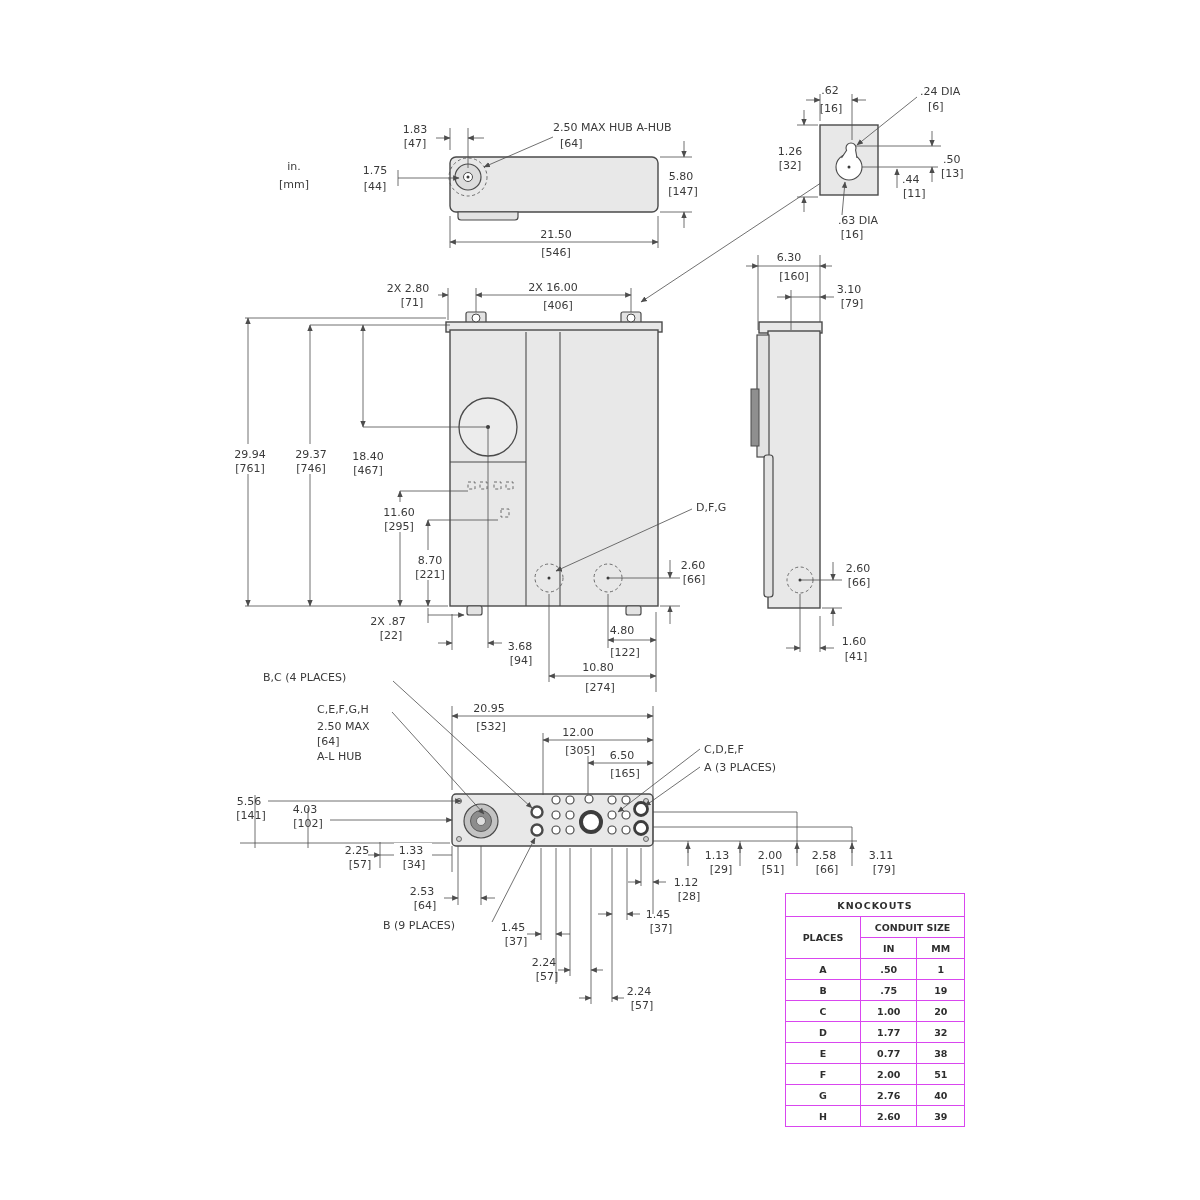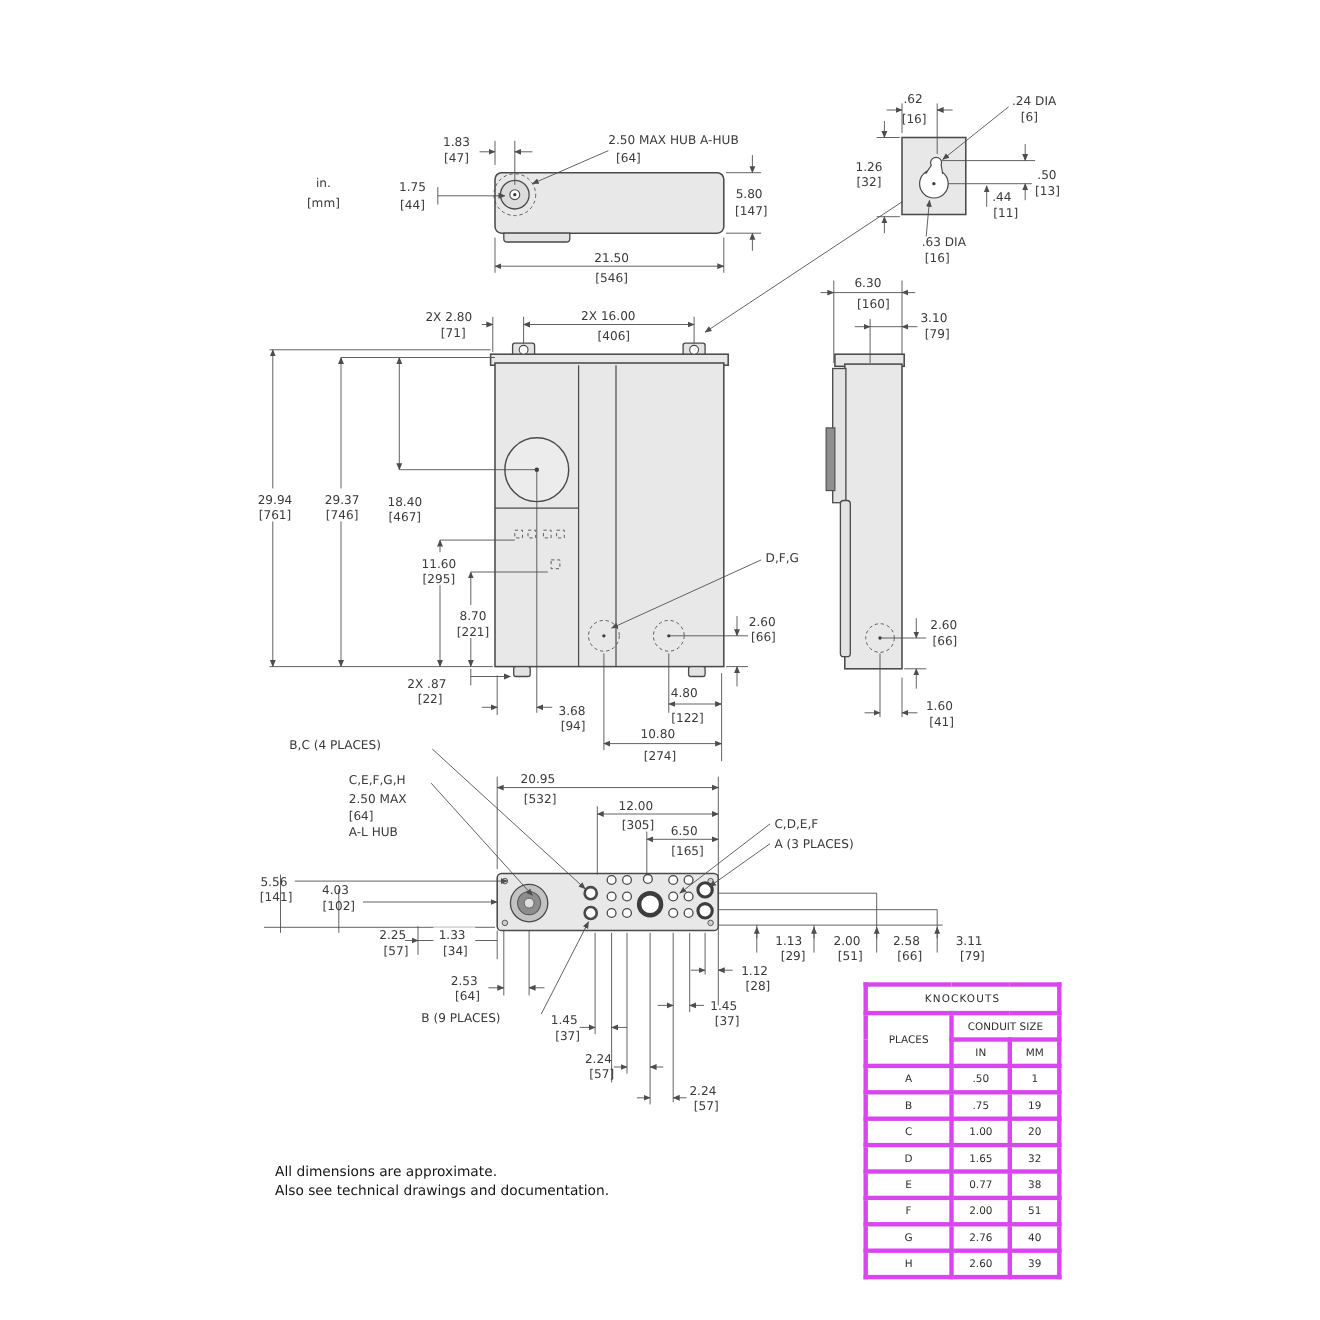--- a/index.html
+++ b/index.html
@@ -9,22 +9,22 @@
   .t{font-family:"DejaVu Sans",sans-serif;font-size:11px;fill:#3a3a3a;text-anchor:middle;}
   .ts{text-anchor:start;}
   .body{fill:#e8e8e8;stroke:#4a4a4a;stroke-width:1.4;}
   .body2{fill:#e3e3e3;stroke:#4a4a4a;stroke-width:1.2;}
   .ln{stroke:#4a4a4a;stroke-width:1.1;fill:none;}
   .dim{stroke:#4d4d4d;stroke-width:0.8;fill:none;}
   .dash{stroke-dasharray:3,2.6;}
   .wo{fill:#ffffff;}
   #ko-table{position:absolute;left:785px;top:893px;width:180px;border-collapse:collapse;
             font-size:9.5px;color:#2e2e2e;background:#fff;}
-  #ko-table th,#ko-table td{border:4px solid #d946ef;text-align:center;padding:2px 2px;
-            font-weight:normal;height:16px;}
+  #ko-table th,#ko-table td{border:1px solid #d946ef;text-align:center;padding:2px 2px;
+            font-weight:bold;height:16px;}
   #ko-table .title{height:18px;letter-spacing:1px;}
   .notes{position:absolute;left:250px;top:1056px;font-size:12.5px;color:#151515;line-height:17px;}
 </style>
 </head>
 <body>
 
 <div id="canvas">
 <svg width="1200" height="1200" viewBox="0 0 1200 1200">
   <defs>
     <marker id="ar" viewBox="0 0 10 10" refX="9.2" refY="5" markerWidth="8" markerHeight="8" orient="auto-start-reverse">
@@ -528,21 +528,21 @@
           <td>.75</td>
           <td>19</td>
         </tr>
         <tr>
           <td>C</td>
           <td>1.00</td>
           <td>20</td>
         </tr>
         <tr>
           <td>D</td>
-          <td>1.65</td>
+          <td>1.77</td>
           <td>32</td>
         </tr>
         <tr>
           <td>E</td>
           <td>0.77</td>
           <td>38</td>
         </tr>
         <tr>
           <td>F</td>
           <td>2.00</td>
@@ -554,17 +554,13 @@
           <td>40</td>
         </tr>
         <tr>
           <td>H</td>
           <td>2.60</td>
           <td>39</td>
         </tr>
       </tbody>
 </table>
 
-<div class="notes">
-  <div>All dimensions are approximate.</div>
-  <div>Also see technical drawings and documentation.</div>
 </div>
-</div>
 
 </body></html>

